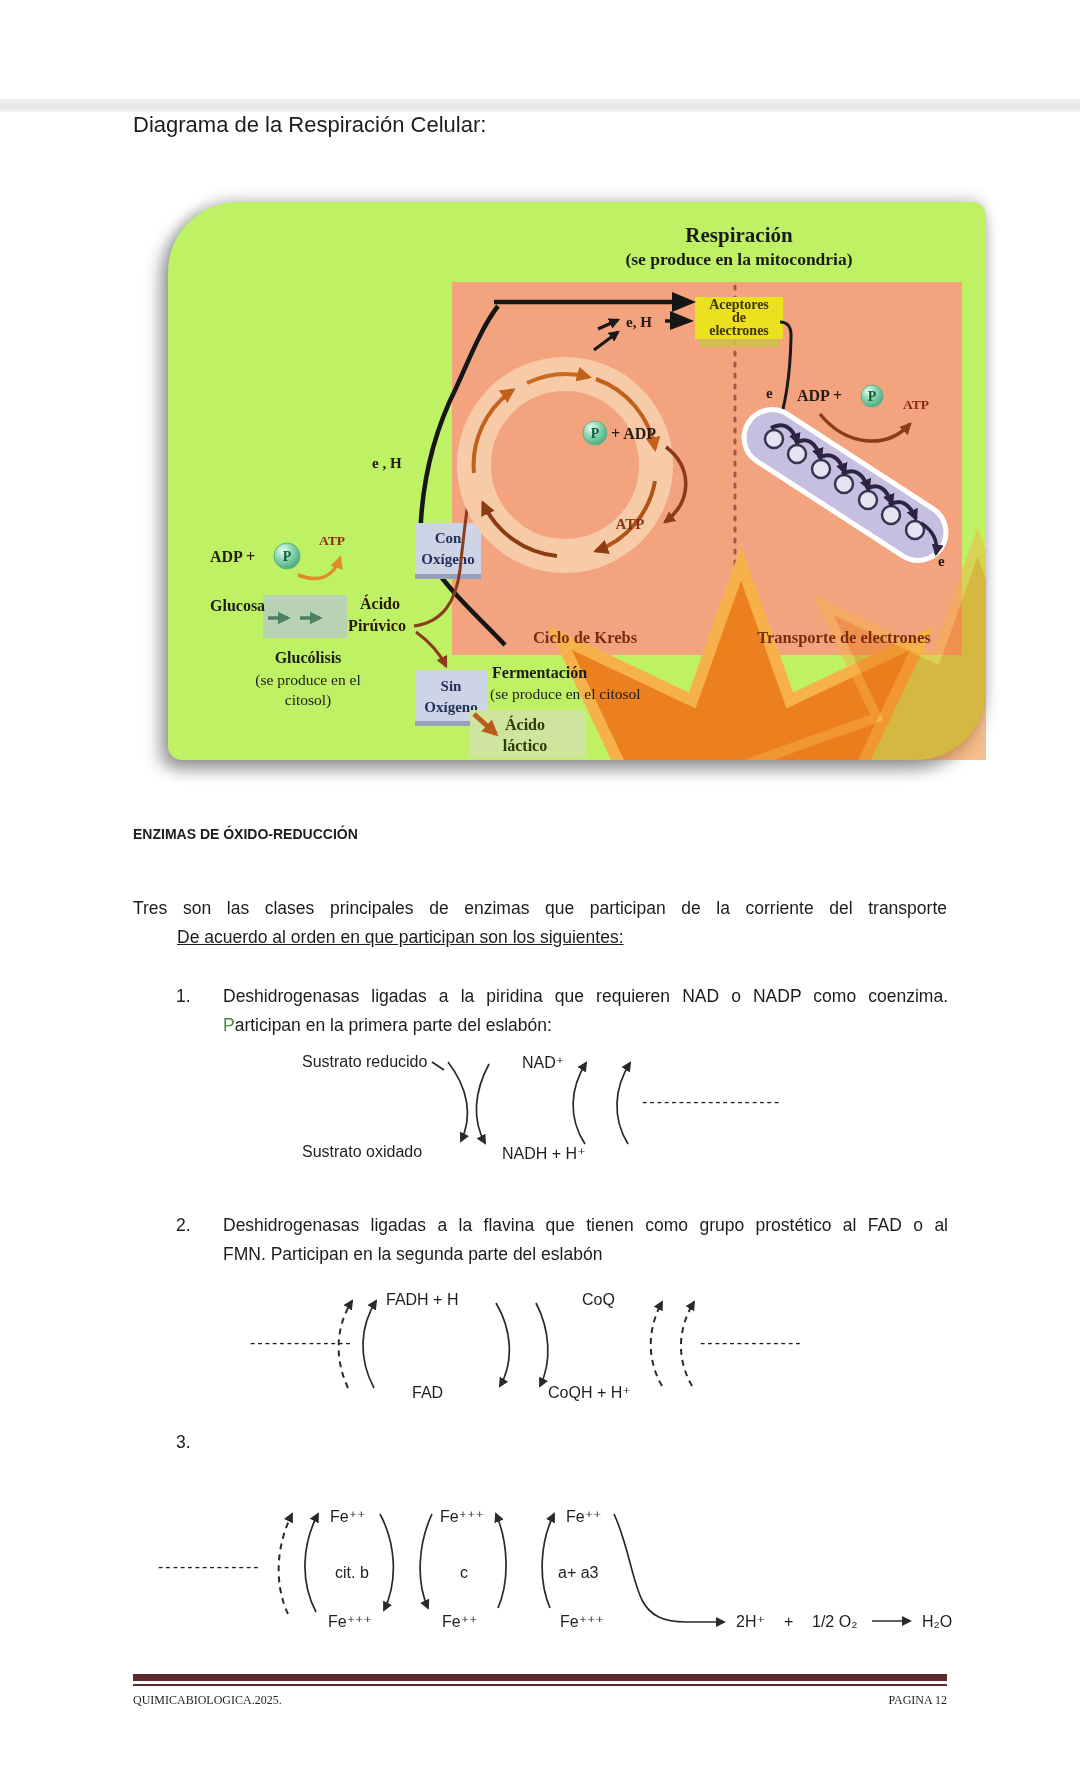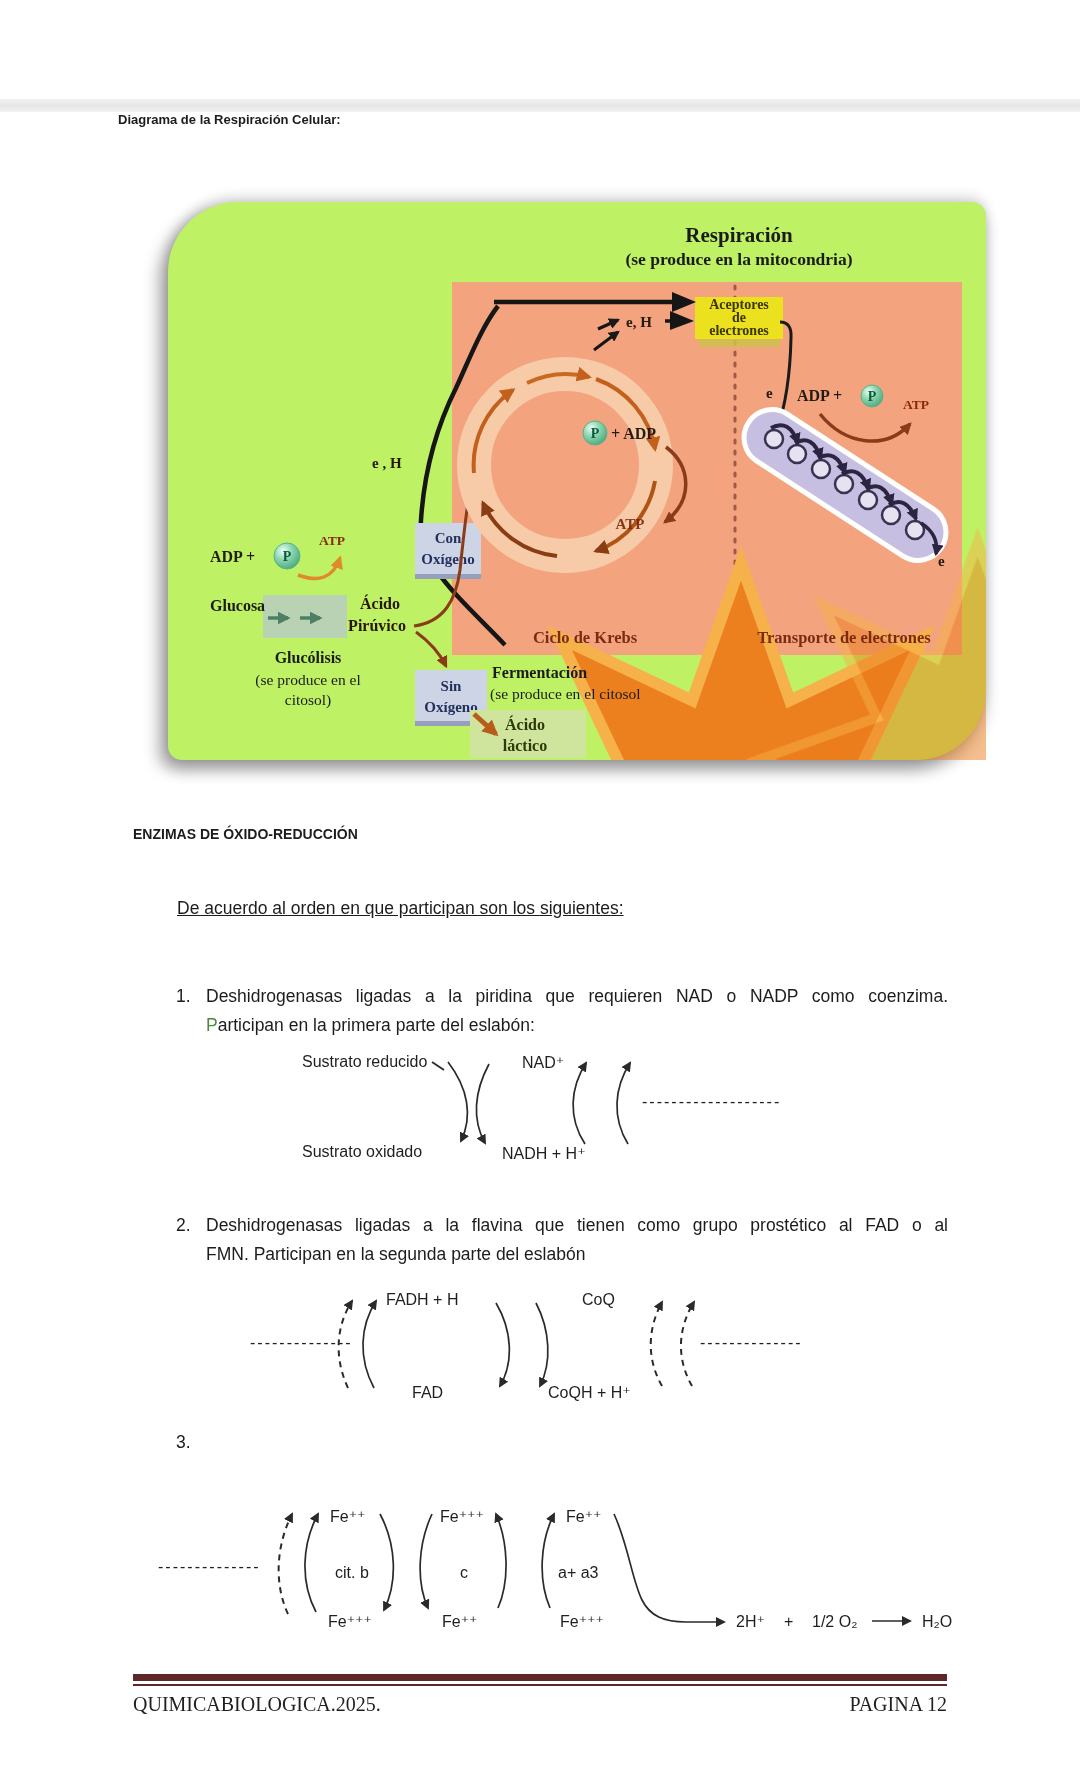--- a/index.html
+++ b/index.html
@@ -1,39 +1,39 @@
 <!DOCTYPE html>
 <html><head>
 <meta charset="utf-8">
 <style>
   html,body{margin:0;padding:0;background:#ffffff;}
   .page{position:relative;width:1080px;height:1778px;background:#ffffff;overflow:hidden;
         font-family:"Liberation Sans","DejaVu Sans",sans-serif;color:#1c1c1c;}
   .top-band{position:absolute;left:0;top:99px;width:100%;height:13px;
         background:linear-gradient(#f1f1f1,#e6e6e6 55%,#f3f3f3);}
-  .intro{position:absolute;left:118px;top:112px;font-size:13px;font-weight:bold;}
+  .intro{position:absolute;left:133px;top:112px;font-size:22px;}
   .figure-card{position:absolute;left:168px;top:202px;width:818px;height:558px;background:#bef264;
         border-radius:70px 14px 70px 14px;
         box-shadow:-10px 8px 16px rgba(0,0,0,.28),0 -6px 12px rgba(0,0,0,.13),0 10px 16px rgba(0,0,0,.20);}
   .fig-svg{position:absolute;left:0;top:0;}
   .section-heading{position:absolute;left:133px;top:826px;font-size:14px;font-weight:bold;}
   .para{position:absolute;left:133px;top:894px;width:814px;font-size:17.5px;line-height:29px;}
   .jline{text-align:justify;text-align-last:justify;}
   .indent1{padding-left:44px;text-decoration:underline;}
   .list-item{position:absolute;left:176px;width:772px;display:flex;font-size:17.5px;line-height:29px;}
   .num{width:30px;flex:0 0 30px;}
-  .itxt{flex:1;}
+  .itxt{flex:1;margin-left:17px;}
   .green-p{color:#4a8a3c;}
   .cyc{position:absolute;}
   .footer-rule{position:absolute;left:133px;top:1674px;width:814px;height:0;
         border-top:7px solid #5d282b;}
   .footer-rule2{position:absolute;left:133px;top:1684px;width:814px;height:0;
         border-top:2px solid #5d282b;}
   .footer{position:absolute;left:133px;top:1693px;width:814px;display:flex;justify-content:space-between;
-        font-family:"Liberation Serif","DejaVu Serif",serif;font-size:20px;color:#1f1f1f;}
+        font-family:"Liberation Serif","DejaVu Serif",serif;font-size:12px;color:#1f1f1f;}
   
   text{font-family:"Liberation Serif","DejaVu Serif",serif;}
   .t-title1{font-size:21px;font-weight:600;fill:#1a1a1a;}
   .t-title2{font-size:17.5px;font-weight:600;fill:#1a1a1a;}
   .t-acc{font-size:14px;font-weight:700;fill:#3c3600;}
   .t-dk{font-size:15px;font-weight:700;fill:#241a10;}
   .t-lbl{font-size:16px;font-weight:700;fill:#241c12;}
   .t-atp{font-size:13.5px;font-weight:700;fill:#8a2a0c;}
   .t-atp2{font-size:15px;font-weight:700;fill:#7e2408;}
   .t-p{font-size:14px;font-weight:700;fill:#0e5a3c;}
@@ -224,20 +224,21 @@
         <path d="M 721,303 Q 738,293 748,317" stroke="#2c2440" stroke-width="4" fill="none" marker-end="url(#mDark)"></path>
       </g>
       <path d="M 753,321 C 767,330 770,341 768,352" stroke="#2c2440" stroke-width="3.5" fill="none" marker-end="url(#mDark)"></path>
       <text class="t-dk" x="770" y="364">e</text>
     </svg>
   </div>
 
   <div class="section-heading">ENZIMAS DE ÓXIDO-REDUCCIÓN</div>
 
   <div class="para">
+    <div class="jline">Tres son las clases principales de enzimas que participan de la corriente del transporte</div>
     <div class="indent1">De acuerdo al orden en que participan son los siguientes:</div>
   </div>
 
   <div class="list-item" style="top:982px;">
     <span class="num">1.</span>
     <div class="itxt">
       <div class="jline">Deshidrogenasas ligadas a la piridina que requieren NAD o NADP como coenzima.</div>
       <div><span class="green-p">P</span><span>articipan en la primera parte del eslabón:</span></div>
     </div>
   </div>

